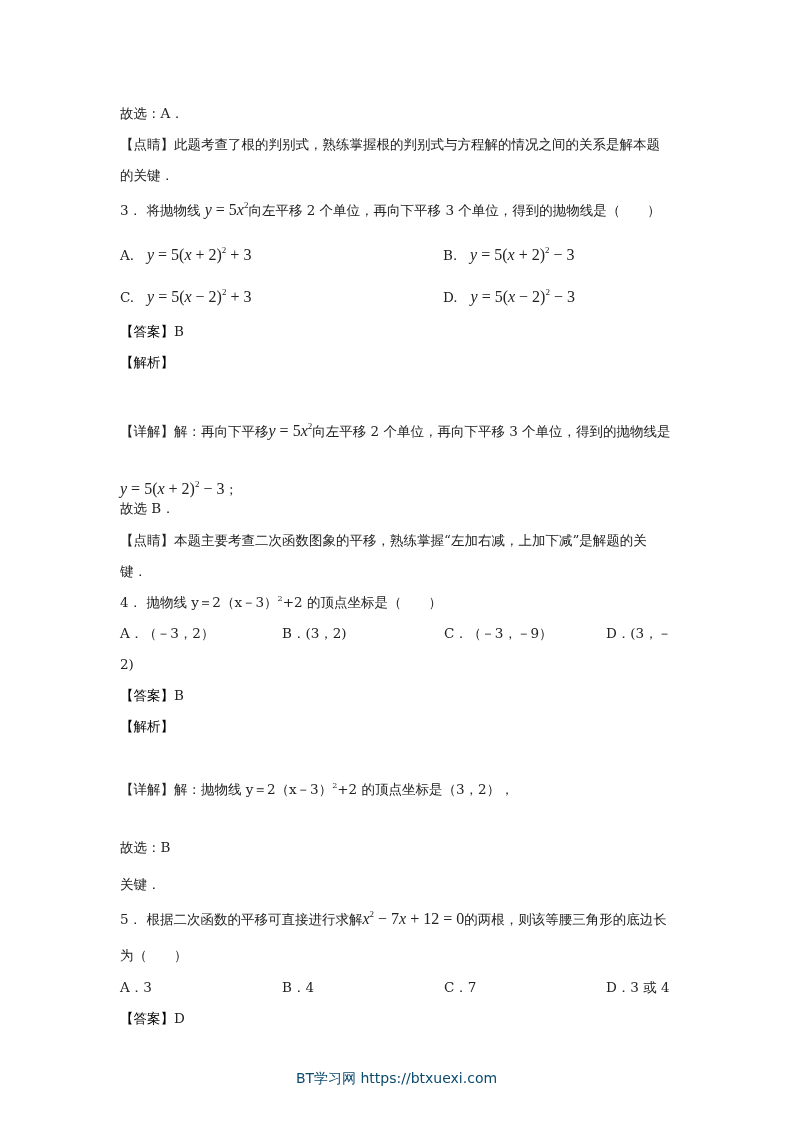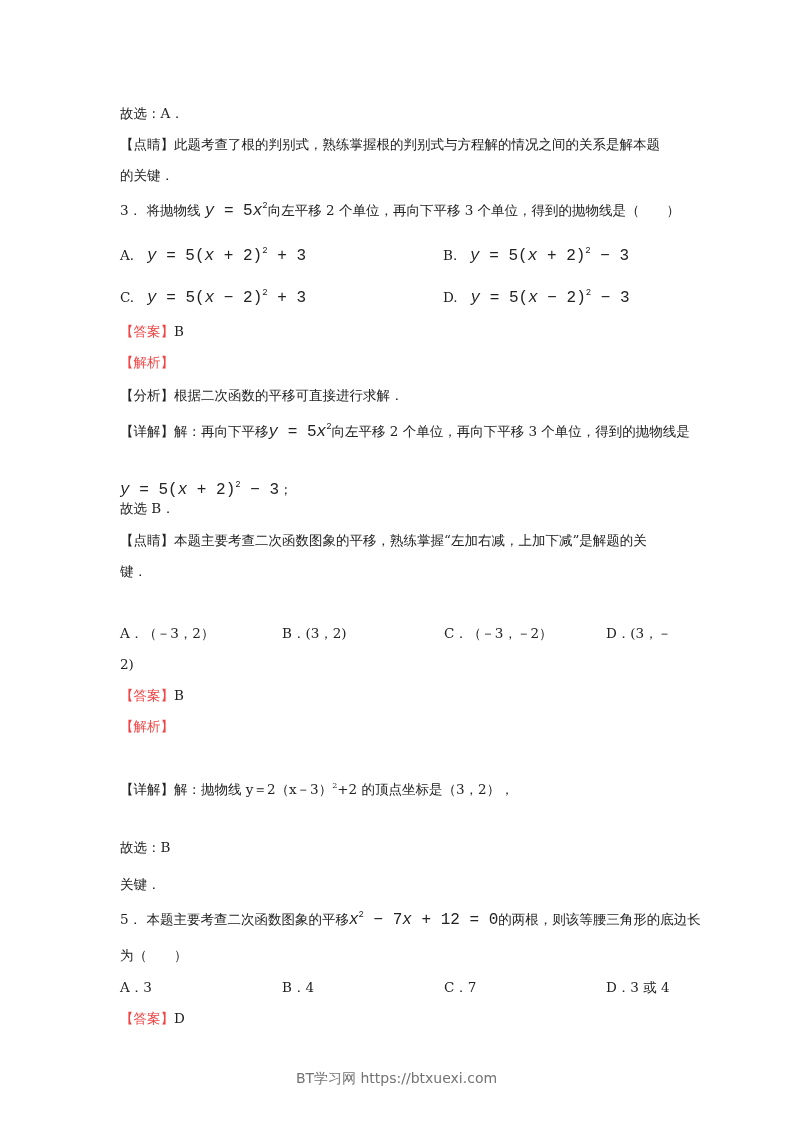--- a/index.html
+++ b/index.html
@@ -1,26 +1,26 @@
 <!DOCTYPE html>
 <html><head>
 <meta charset="utf-8">
 <style>
   html, body { margin: 0; padding: 0; background: #ffffff; }
   body { width: 793px; height: 1122px; position: relative; overflow: hidden;
          font-family: "DejaVu Serif", serif; color: #222; }
   .page { position: absolute; left: 0; top: 0; width: 793px; height: 1074px; }
   .line { position: absolute; left: 120px; font-size: 13.5px; line-height: 20px; white-space: nowrap; }
-  .math { font-family: Liberation Mono, monospace; font-size: 16px; }
+  .math { font-family: Liberation Serif, serif; font-size: 16px; }
   .math i { font-style: italic; }
   sup { font-size: 9px; vertical-align: 7px; line-height: 0; }
   .sup-small { font-size: 8px; vertical-align: 6px; }
-  .tag-blue { color: #ef4444; }
+  .tag-blue { color: #000000; }
   .footer { position: absolute; left: 0; width: 793px; top: 1070px; text-align: center;
-            font-family: "DejaVu Sans", sans-serif; font-size: 14px; color: #737373; }
+            font-family: "DejaVu Sans", sans-serif; font-size: 14px; color: #0c4a6e; }
 </style>
 </head>
 <body>
 
 <div class="page">
 
   <div class="line" style="top:103px">故选：A．</div>
   <div class="line" style="top:134px">
     <span>【点睛】</span><span>此题考查了根的判别式，熟练掌握根的判别式与方程解的情况之间的关系是解本题</span>
   </div>
@@ -46,62 +46,63 @@
   </div>
   <div class="line" style="top:287px; left:443px">
     <span>D.</span>&nbsp;&nbsp;
     <span class="math"><i>y</i> = 5(<i>x</i> − 2)<sup>2</sup> − 3</span>
   </div>
 
   <div class="line" style="top:321px">
     <span class="tag-blue">【答案】</span><span>B</span>
   </div>
   <div class="line tag-blue" style="top:352px">【解析】</div>
-  <div class="line" style="top:385px">
-    <span>【分析】</span><span>根据二次函数的平移可直接进行求解．</span>
-  </div>
   <div class="line" style="top:421px">
     <span>【详解】</span><span>解：再向下平移</span><span class="math"><i>y</i> = 5<i>x</i><sup>2</sup></span><span>向左平移 2 个单位，再向下平移 3 个单位，得到的抛物线是</span>
   </div>
   <div class="line" style="top:479px">
     <span class="math"><i>y</i> = 5(<i>x</i> + 2)<sup>2</sup> − 3</span><span>；</span>
   </div>
   <div class="line" style="top:498px">故选 B．</div>
   <div class="line" style="top:530px">
     <span>【点睛】</span><span>本题主要考查二次函数图象的平移，熟练掌握“左加右减，上加下减”是解题的关</span>
   </div>
   <div class="line" style="top:561px">键．</div>
 
+  <div class="line" style="top:592px">
+    <span>4．</span>
+    <span>抛物线 y＝2（x－3）</span><sup class="sup-small">2</sup><span>+2 的顶点坐标是（　　）</span>
+  </div>
   <div class="line" style="top:623px">
     <span>A．</span><span>（－3，2）</span>
   </div>
   <div class="line" style="top:623px; left:282px">
     <span>B．</span><span>(3，2)</span>
   </div>
   <div class="line" style="top:623px; left:444px">
-    <span>C．</span><span>（－3，－2）</span>
+    <span>C．</span><span>（－3，－9）</span>
   </div>
   <div class="line" style="top:623px; left:606px">
     <span>D．</span><span>(3，－</span>
   </div>
   <div class="line" style="top:654px">2)</div>
 
   <div class="line" style="top:685px">
     <span class="tag-blue">【答案】</span><span>B</span>
   </div>
   <div class="line tag-blue" style="top:716px">【解析】</div>
   <div class="line" style="top:779px">
     <span>【详解】</span><span>解：抛物线 y＝2（x－3）</span><sup class="sup-small">2</sup><span>+2 的顶点坐标是（3，2），</span>
   </div>
   <div class="line" style="top:837px">故选：B</div>
   <div class="line" style="top:874px">关键．</div>
 
   <div class="line" style="top:909px">
     <span>5．</span>
-    <span>本题主要考查二次函数图象的平移</span><span class="math"><i>x</i><sup>2</sup> − 7<i>x</i> + 12 = 0</span><span>的两根，则该等腰三角形的底边长</span>
+    <span>根据二次函数的平移可直接进行求解</span><span class="math"><i>x</i><sup>2</sup> − 7<i>x</i> + 12 = 0</span><span>的两根，则该等腰三角形的底边长</span>
   </div>
   <div class="line" style="top:945px">为（　　）</div>
 
   <div class="line" style="top:977px">
     <span>A．</span><span>3</span>
   </div>
   <div class="line" style="top:977px; left:282px">
     <span>B．</span><span>4</span>
   </div>
   <div class="line" style="top:977px; left:444px">

